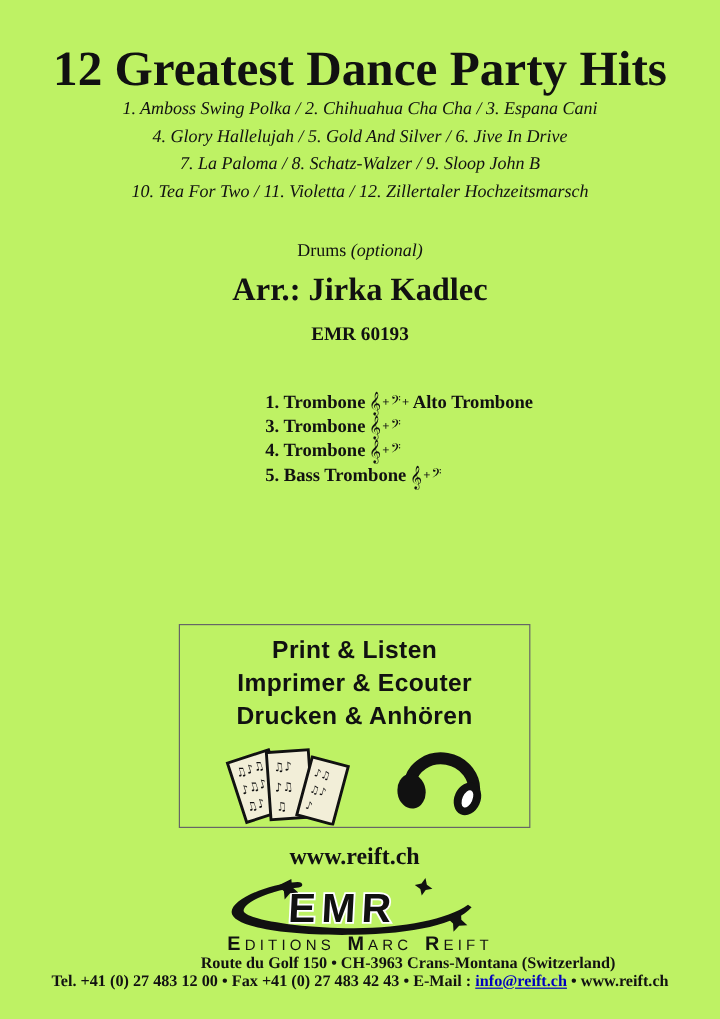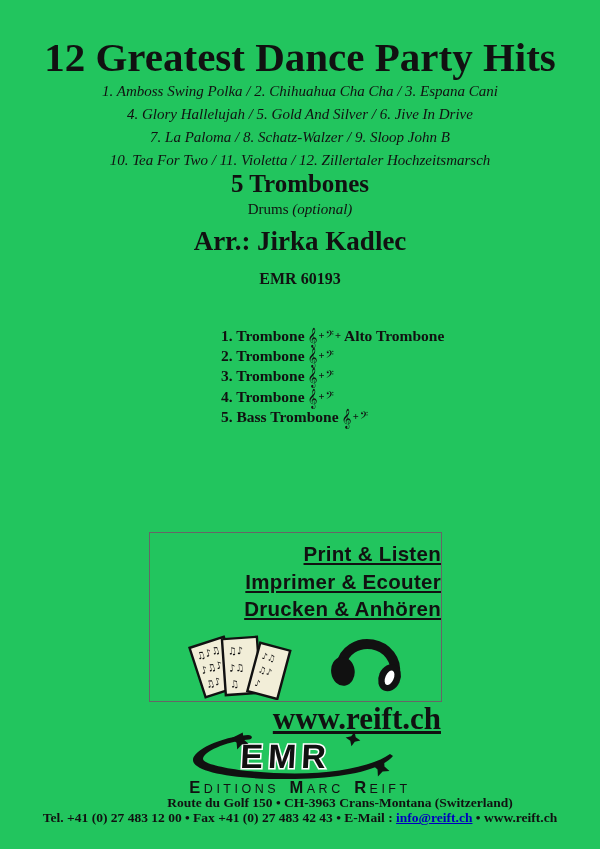--- a/index.html
+++ b/index.html
@@ -1,16 +1,16 @@
 <!DOCTYPE html>
 <html><head>
 <meta charset="utf-8">
 <style>
   html,body{margin:0;padding:0;background:#fff;}
-  .page{position:relative;width:600px;height:849px;background:#22c55e;color:#111;
+  .page{position:relative;width:600px;height:849px;background:#bef264;color:#111;
         font-family:"Liberation Serif", serif;overflow:hidden;}
 
   .centered{position:absolute;left:0;width:600px;text-align:center;}
 
   .title{top:33px;font-size:41px;font-weight:bold;letter-spacing:0px;}
   .songs{top:80px;font-style:italic;font-size:15px;line-height:23px;}
   .ensemble{top:170px;font-size:25px;font-weight:bold;}
   .drums{top:201px;font-size:15px;}
   .drums .opt{font-style:italic;}
   .arranger{top:226px;font-size:27px;font-weight:bold;}
@@ -18,27 +18,27 @@
 
   .instrumentation{position:absolute;left:221px;top:326px;font-size:15.5px;
         font-weight:bold;line-height:20.2px;white-space:nowrap;}
   .inst-row{height:20.2px;}
   .clef{font-family:"DejaVu Sans", sans-serif;font-weight:normal;}
   .clef.treble{font-size:17px;vertical-align:-2px;margin-left:3px;}
   .clef.bass{font-size:13px;vertical-align:1px;}
   .plus{font-size:10.5px;vertical-align:2px;margin:0 1px;}
   .inst-suffix{margin-left:2px;}
 
-  .listen-box{position:absolute;left:149px;top:532px;width:291px;height:168px;
-        border:1.5px solid #666;text-align:right;text-decoration:underline;}
+  .listen-box{position:absolute;left:149px;top:520px;width:291px;height:168px;
+        border:1.5px solid #666;text-align:center;}
   .listen-lines{margin-top:7px;font-family:"Liberation Sans", sans-serif;
         font-weight:bold;font-size:20.5px;line-height:27.5px;letter-spacing:0.3px;}
   .box-icons{display:flex;justify-content:center;align-items:center;gap:38px;
         margin-top:5px;height:72px;}
-  .box-website{font-size:31px;font-weight:bold;margin-top:1px;}
+  .box-website{font-size:20px;font-weight:bold;margin-top:15px;}
 
   .emr-logo{position:absolute;left:185px;top:726px;width:230px;height:55px;}
   .editions{top:778px;font-family:"Liberation Sans", sans-serif;white-space:nowrap;}
   .editions .seg{letter-spacing:3.5px;font-size:12.5px;}
   .editions .initial{font-size:16.5px;font-weight:bold;letter-spacing:3.5px;}
   .editions .gap{display:inline-block;width:6px;}
 
   .addr{top:795px;font-size:13.5px;font-weight:bold;padding-left:40px;}
   .contact{top:810px;font-size:13.5px;font-weight:bold;white-space:nowrap;}
   .contact a{color:#0000bf;text-decoration:underline;}
@@ -50,37 +50,33 @@
 
   <div class="centered title">12 Greatest Dance Party Hits</div>
 
   <div class="centered songs">
     <div>1. Amboss Swing Polka / 2. Chihuahua Cha Cha / 3. Espana Cani</div>
     <div>4. Glory Hallelujah / 5. Gold And Silver / 6. Jive In Drive</div>
     <div>7. La Paloma / 8. Schatz-Walzer / 9. Sloop John B</div>
     <div>10. Tea For Two / 11. Violetta / 12. Zillertaler Hochzeitsmarsch</div>
   </div>
 
-  <div class="centered ensemble">5 Trombones</div>
 
   <div class="centered drums">
     <span>Drums</span>
     <span class="opt">(optional)</span>
   </div>
 
   <div class="centered arranger">Arr.: Jirka Kadlec</div>
 
   <div class="centered catalog">EMR 60193</div>
 
   <div class="instrumentation">
     <div class="inst-row">
       <span>1. Trombone</span><span class="clef treble">𝄞</span><span class="plus">+</span><span class="clef bass">𝄢</span><span class="plus">+</span><span class="inst-suffix">Alto Trombone</span>
-    </div>
-    <div class="inst-row">
-      <span>2. Trombone</span><span class="clef treble">𝄞</span><span class="plus">+</span><span class="clef bass">𝄢</span>
     </div>
     <div class="inst-row">
       <span>3. Trombone</span><span class="clef treble">𝄞</span><span class="plus">+</span><span class="clef bass">𝄢</span>
     </div>
     <div class="inst-row">
       <span>4. Trombone</span><span class="clef treble">𝄞</span><span class="plus">+</span><span class="clef bass">𝄢</span>
     </div>
     <div class="inst-row">
       <span>5. Bass Trombone</span><span class="clef treble">𝄞</span><span class="plus">+</span><span class="clef bass">𝄢</span>
     </div>

